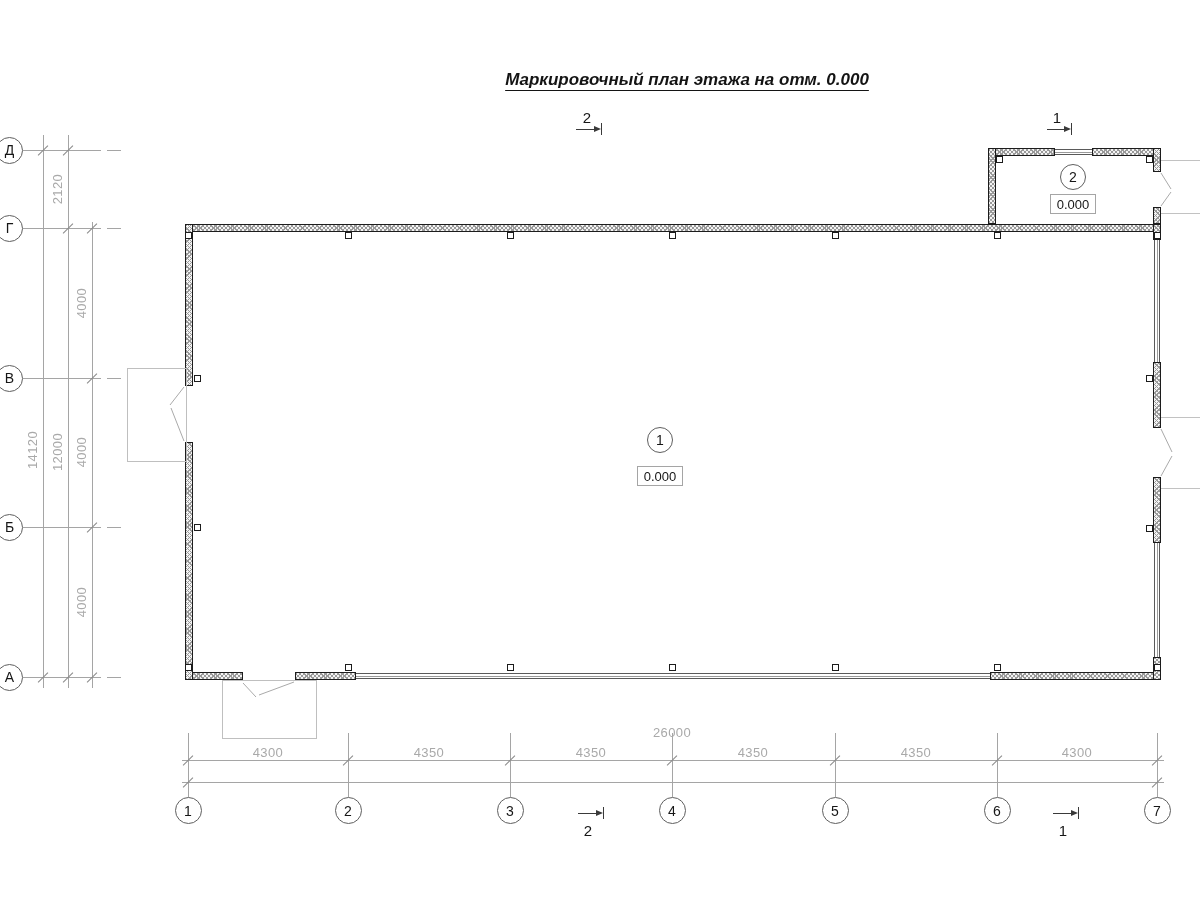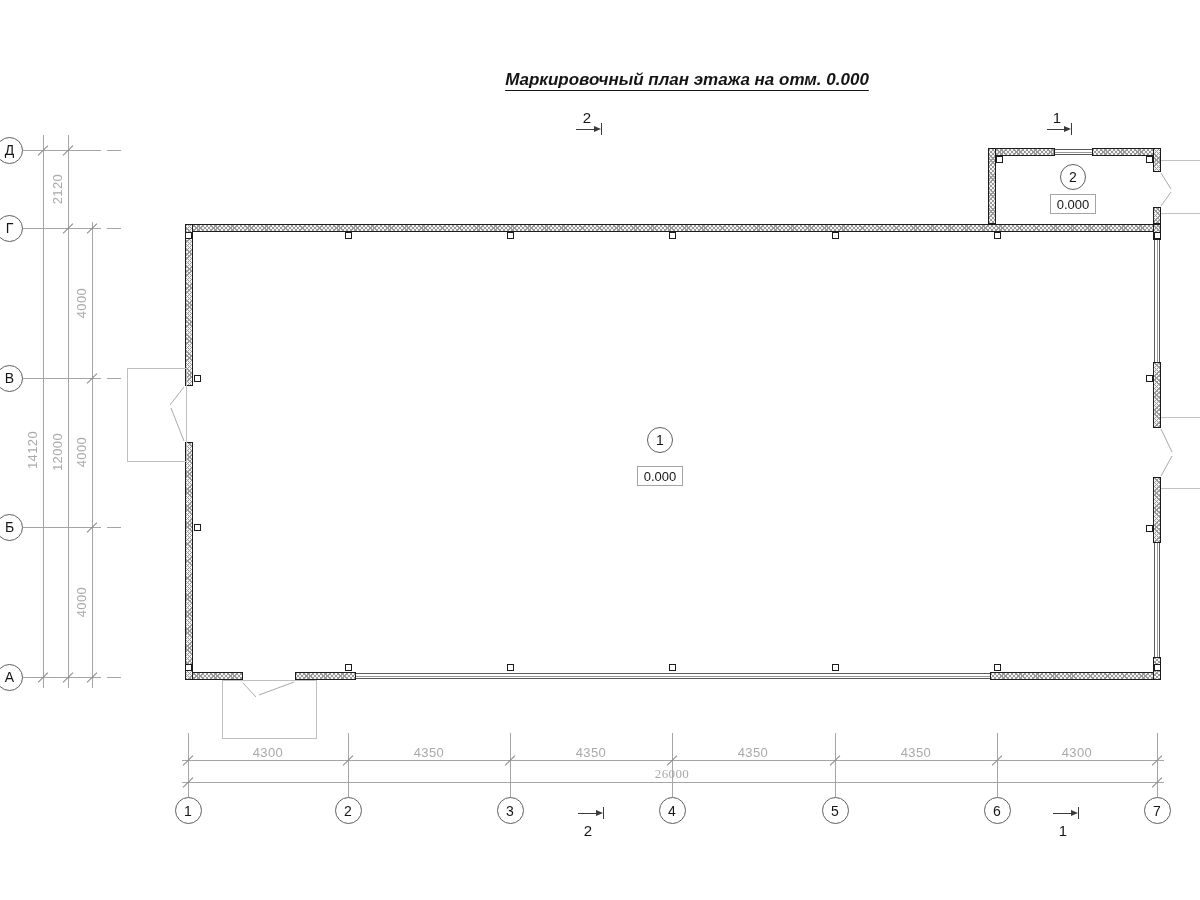--- a/index.html
+++ b/index.html
@@ -179,21 +179,21 @@
     <div class="dim vert" style="left:81px;top:452px;">4000</div>
     <div class="dim vert" style="left:81px;top:602px;">4000</div>
     <div class="dim vert" style="left:57px;top:452px;">12000</div>
     <div class="dim vert" style="left:32px;top:450px;">14120</div>
     <div class="dim" style="left:268px;top:752px;">4300</div>
     <div class="dim" style="left:429px;top:752px;">4350</div>
     <div class="dim" style="left:591px;top:752px;">4350</div>
     <div class="dim" style="left:753px;top:752px;">4350</div>
     <div class="dim" style="left:916px;top:752px;">4350</div>
     <div class="dim" style="left:1077px;top:752px;">4300</div>
-    <div class="dim" style="left:672px;top:774px;font-family:Liberation Serif, serif;">26000</div>
+    <div class="dim" style="left:672px;top:732px;">26000</div>
     <div class="sq" style="left:184.5px;top:232px;"></div>
     <div class="sq" style="left:184.5px;top:664px;"></div>
     <div class="sq" style="left:344.5px;top:232px;"></div>
     <div class="sq" style="left:344.5px;top:664px;"></div>
     <div class="sq" style="left:506.5px;top:232px;"></div>
     <div class="sq" style="left:506.5px;top:664px;"></div>
     <div class="sq" style="left:668.5px;top:232px;"></div>
     <div class="sq" style="left:668.5px;top:664px;"></div>
     <div class="sq" style="left:831.5px;top:232px;"></div>
     <div class="sq" style="left:831.5px;top:664px;"></div>

